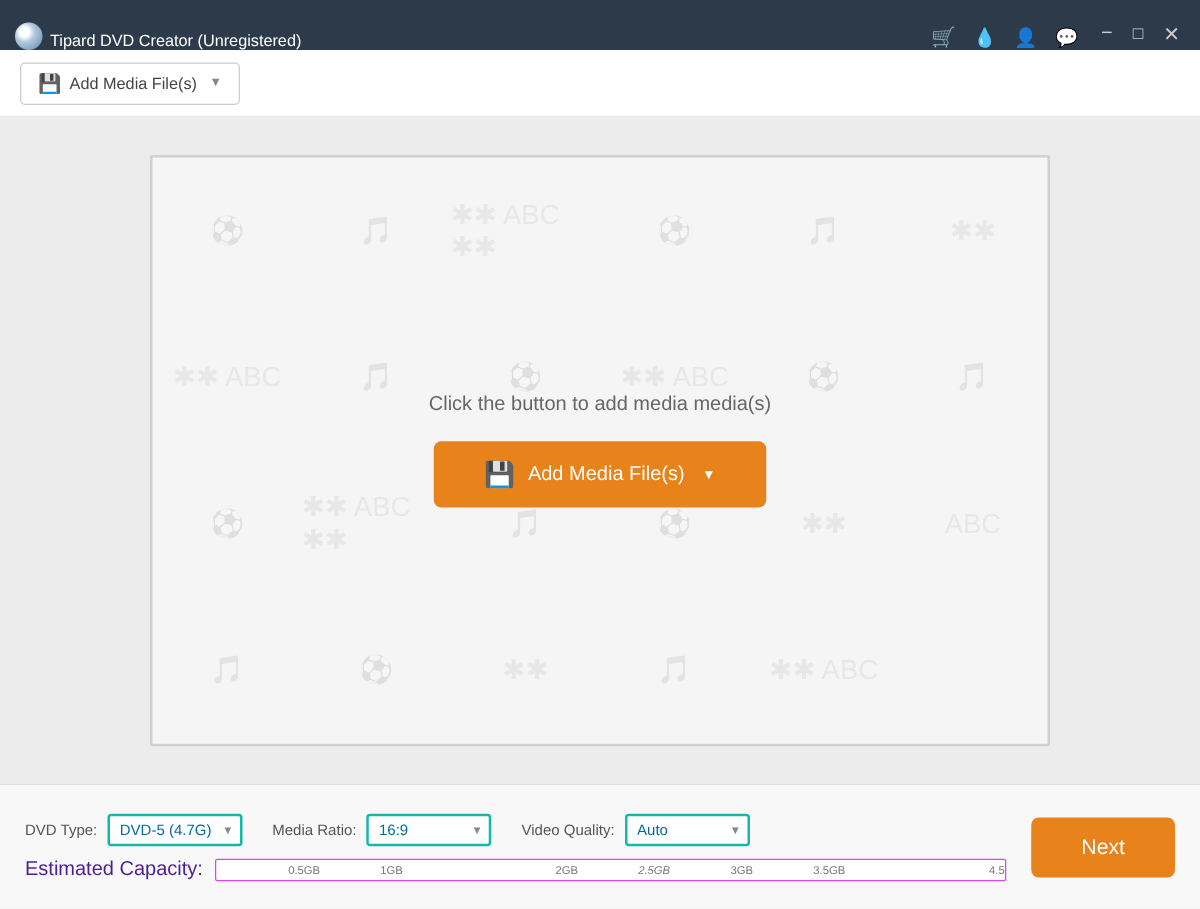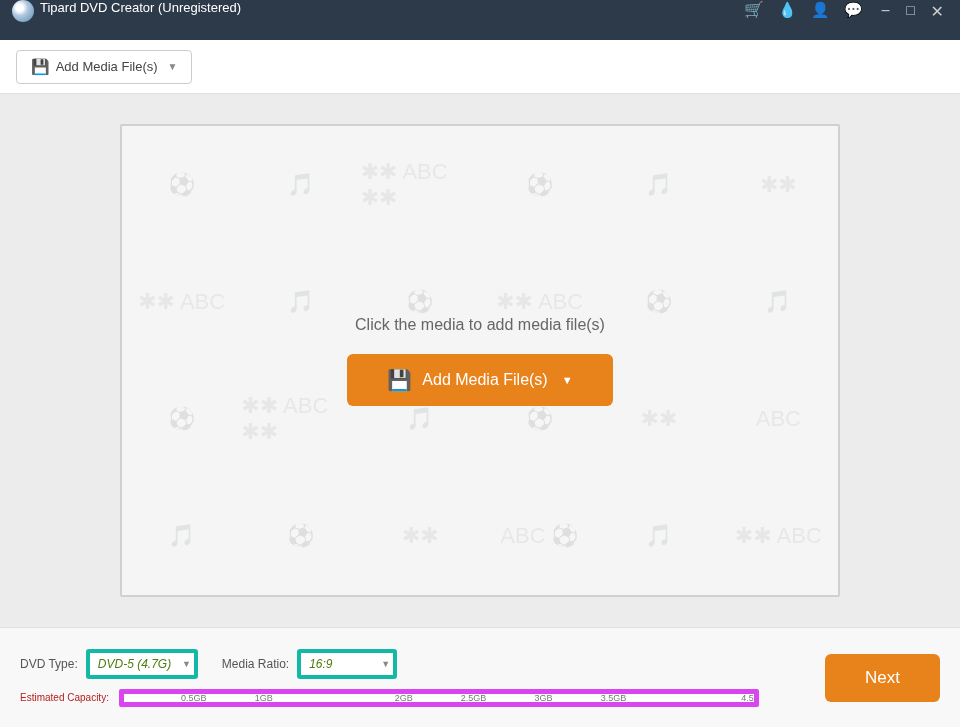--- a/index.html
+++ b/index.html
@@ -11,21 +11,21 @@
       overflow: hidden;
       display: flex;
       flex-direction: column;
     }
 
     
     #titlebar {
       background: #2d3a4a;
       height: 40px;
       display: flex;
-      align-items: flex-start;
+      align-items: flex-end;
       padding: 0 12px;
       flex-shrink: 0;
       user-select: none;
     }
     #titlebar .title-text {
       color: #ffffff;
       font-size: 13px;
       flex: 1;
     }
     #titlebar .title-icons {
@@ -197,50 +197,49 @@
       content: '▼';
       font-size: 9px;
       color: #888;
       position: absolute;
       right: 7px;
       top: 50%;
       transform: translateY(-50%);
       pointer-events: none;
     }
     .select-wrapper select {
-      border: 4px solid #14b8a6;
+      border: 2px solid #14b8a6;
       border-radius: 3px;
       padding: 4px 22px 4px 8px;
       font-size: 12px;
-      color: #4d7c0f;
+      color: #0369a1;
       background: #ffffff;
       appearance: none;
       -webkit-appearance: none;
       cursor: pointer;
       min-width: 100px;
-      font-style: italic;
     }
 
     
     .capacity-row {
       display: flex;
       align-items: center;
       gap: 10px;
     }
     .capacity-label {
-      font-size: 10px;
-      color: #b91c1c;
+      font-size: 16px;
+      color: #4c1d95;
       white-space: nowrap;
     }
     .capacity-bar-wrapper {
       flex: 1;
       max-width: 640px;
       height: 18px;
       background: #ffffff;
-      border: 5px solid #d946ef;
+      border: 1px solid #d946ef;
       border-radius: 2px;
       position: relative;
       overflow: hidden;
     }
     .capacity-bar-inner {
       height: 100%;
       background: linear-gradient(to right, #e8e8e8, #d8d8d8);
     }
     .capacity-bar-labels {
       position: absolute;
@@ -334,28 +333,27 @@
       <div class="watermark-cell">⚽</div>
       <div class="watermark-cell">✱✱ ABC ✱✱</div>
       <div class="watermark-cell">🎵</div>
       <div class="watermark-cell">⚽</div>
       <div class="watermark-cell">✱✱</div>
       <div class="watermark-cell">ABC</div>
 
       <div class="watermark-cell">🎵</div>
       <div class="watermark-cell">⚽</div>
       <div class="watermark-cell">✱✱</div>
-      <div class="watermark-cell">ABC ⚽</div>
       <div class="watermark-cell">🎵</div>
       <div class="watermark-cell">✱✱ ABC</div>
     </div>
   </div>
 
   <div class="center-overlay">
-    <span class="prompt-text">Click the media to add media file(s)</span>
+    <span class="prompt-text">Click the button to add media media(s)</span>
     <button class="add-media-large-btn">
       <span class="btn-icon">💾</span>
       <span>Add Media File(s)</span>
       <span class="dropdown-arrow">▼</span>
     </button>
   </div>
 </div>
 
 <div id="bottom-bar">
   <div class="bottom-controls">
@@ -372,33 +370,44 @@
       </div>
       <div class="control-group">
         <span class="control-label">Media Ratio:</span>
         <div class="select-wrapper">
           <select>
             <option>16:9</option>
             <option>4:3</option>
           </select>
         </div>
       </div>
+      <div class="control-group">
+        <span class="control-label">Video Quality:</span>
+        <div class="select-wrapper">
+          <select>
+            <option>Auto</option>
+            <option>High</option>
+            <option>Medium</option>
+            <option>Low</option>
+          </select>
+        </div>
+      </div>
     </div>
 
     <div class="capacity-row">
       <span class="capacity-label">Estimated Capacity:</span>
       <div class="capacity-bar-wrapper">
         <div class="capacity-bar-inner" style="width: 0%;"></div>
 
         <div class="capacity-bar-labels">
           <span class="capacity-tick" style="left:11.1%;">0.5GB</span>
           <span class="capacity-tick" style="left:22.2%;">1GB</span>
           <span class="capacity-tick" style="left:33.3%;margin-top:44px;">1.5GB</span>
           <span class="capacity-tick" style="left:44.4%;">2GB</span>
-          <span class="capacity-tick" style="left:55.5%;">2.5GB</span>
+          <span class="capacity-tick" style="left:55.5%;font-style:italic;">2.5GB</span>
           <span class="capacity-tick" style="left:66.6%;">3GB</span>
           <span class="capacity-tick" style="left:77.7%;">3.5GB</span>
           <span class="capacity-tick" style="left:88.8%;margin-top:42px;">4GB</span>
           <span class="capacity-tick" style="left:100%;">4.5GB</span>
         </div>
       </div>
     </div>
   </div>
 
   <button class="next-btn">

